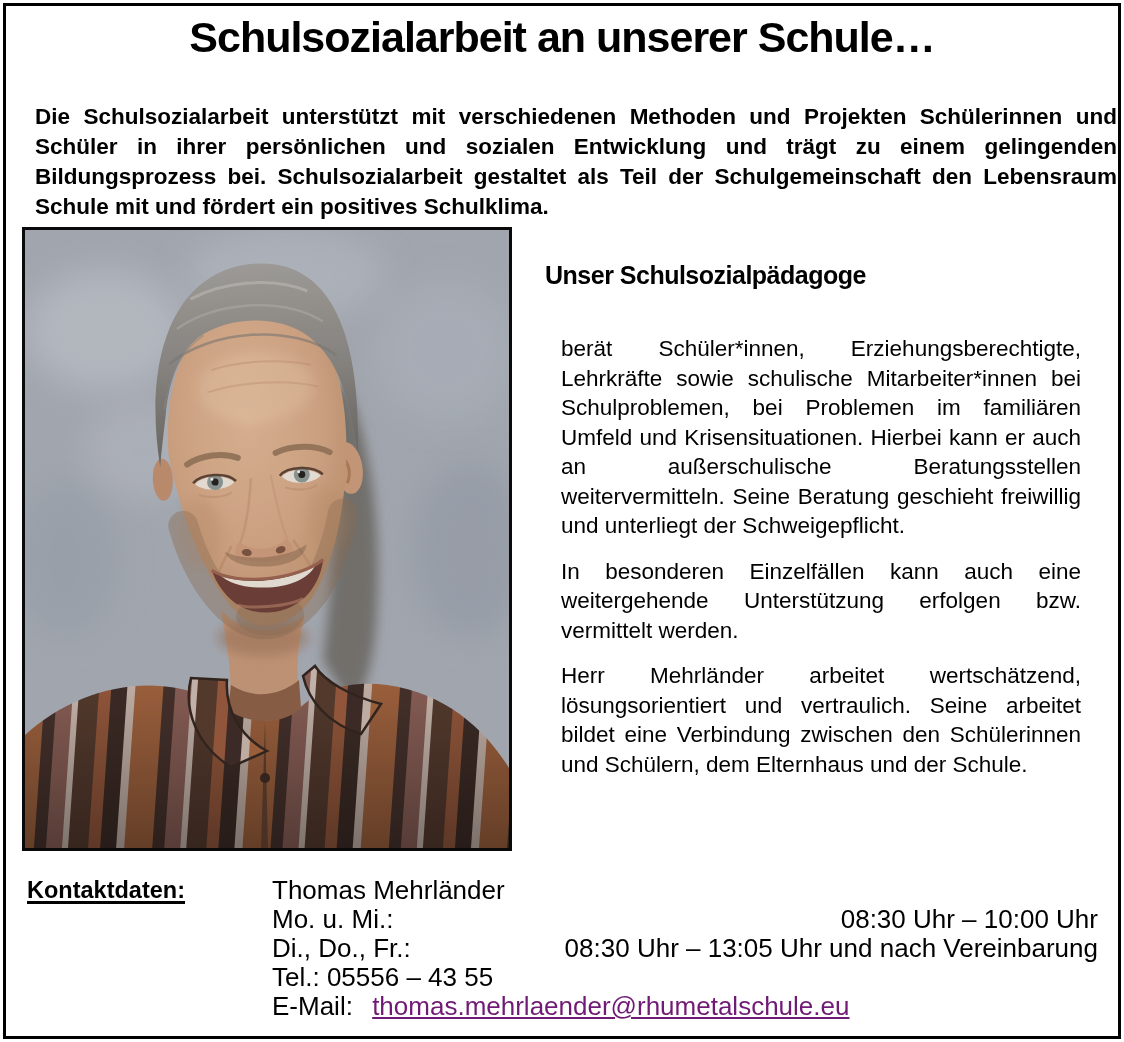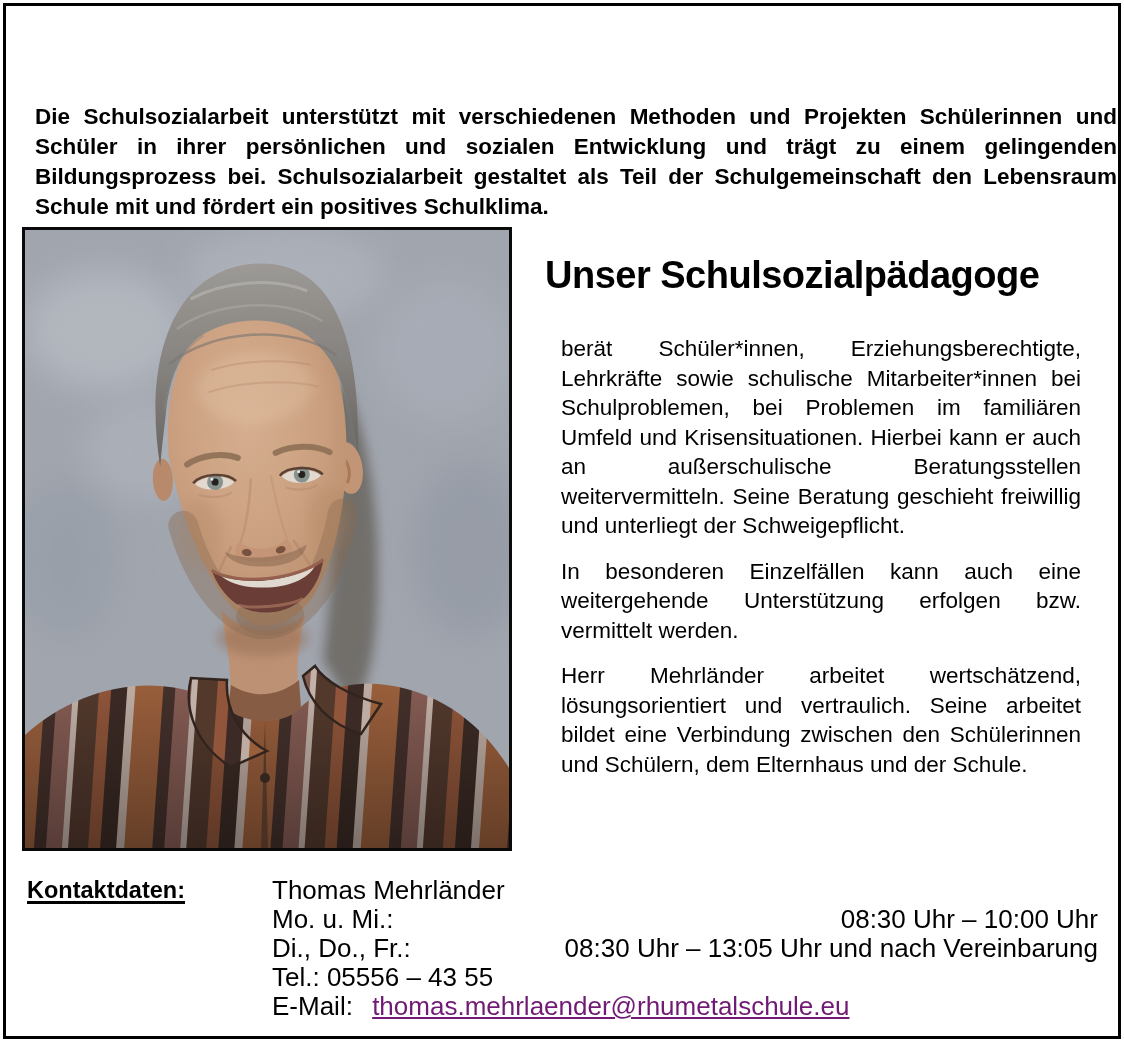--- a/index.html
+++ b/index.html
@@ -15,37 +15,38 @@
   .intro{
     position:absolute;left:23px;top:90px;width:1082px;margin:12px;
     font-size:22.5px;font-weight:bold;line-height:30px;text-align:justify;
   }
   .photo-frame{
     position:absolute;left:22px;top:227px;width:484px;height:618px;
     border:3px solid #0a0a0a;background:#a8adb5;
   }
   .photo-frame svg{display:block;width:100%;height:100%;}
   .right-col{position:absolute;left:545px;top:256px;width:552px;}
-  .section-heading{margin:0 0 40px 0;font-size:38px;line-height:38px;font-weight:bold;letter-spacing:-0.5px;}
+  .section-heading{margin:0 0 40px 0;font-size:25px;line-height:38px;font-weight:bold;letter-spacing:-0.5px;}
   .profile-p{margin:16px;font-size:22.5px;line-height:29.5px;text-align:justify;}
   .contact-label{
     position:absolute;left:27px;top:876px;font-size:23.5px;font-weight:bold;line-height:29px;
     text-decoration:underline;text-decoration-thickness:2.5px;text-underline-offset:3px;
   }
   .contact-details{position:absolute;left:272px;top:876px;width:826px;font-size:26px;line-height:29px;}
   .hours-row{display:flex;justify-content:space-between;}
   .day-label{flex:0 0 164px;width:164px;}
   .email-link{text-decoration:underline;cursor:pointer;}
 </style>
 </head>
 <body>
 
 <div class="page">
   <div class="frame"></div>
 
+  <h1 class="title">Schulsozialarbeit an unserer Schule…</h1>
 
   <p class="intro">Die Schulsozialarbeit unterstützt mit verschiedenen Methoden und Projekten Schülerinnen und Schüler in ihrer persönlichen und sozialen Entwicklung und trägt zu einem gelingenden Bildungsprozess bei. Schulsozialarbeit gestaltet als Teil der Schulgemeinschaft den Lebensraum Schule mit und fördert ein positives Schulklima.</p>
 
   <figure class="photo-frame" style="margin:0;">
     <svg viewBox="0 0 484 618" xmlns="http://www.w3.org/2000/svg" aria-hidden="true">
       <defs>
         <filter id="soft" x="-40%" y="-40%" width="180%" height="180%">
             <feGaussianBlur stdDeviation="16"></feGaussianBlur>
           </filter>
         <filter id="soft2" x="-40%" y="-40%" width="180%" height="180%">

